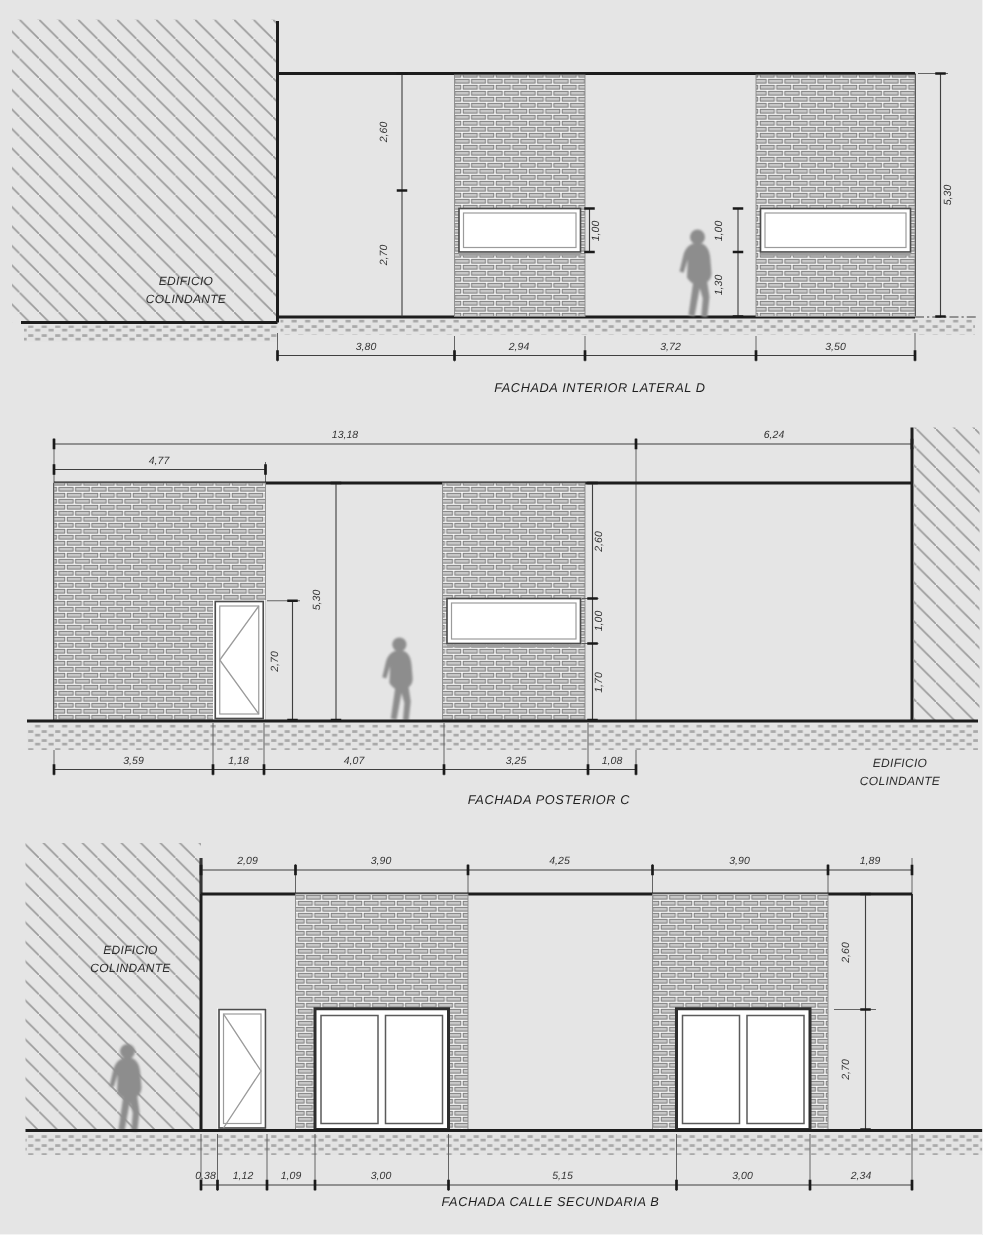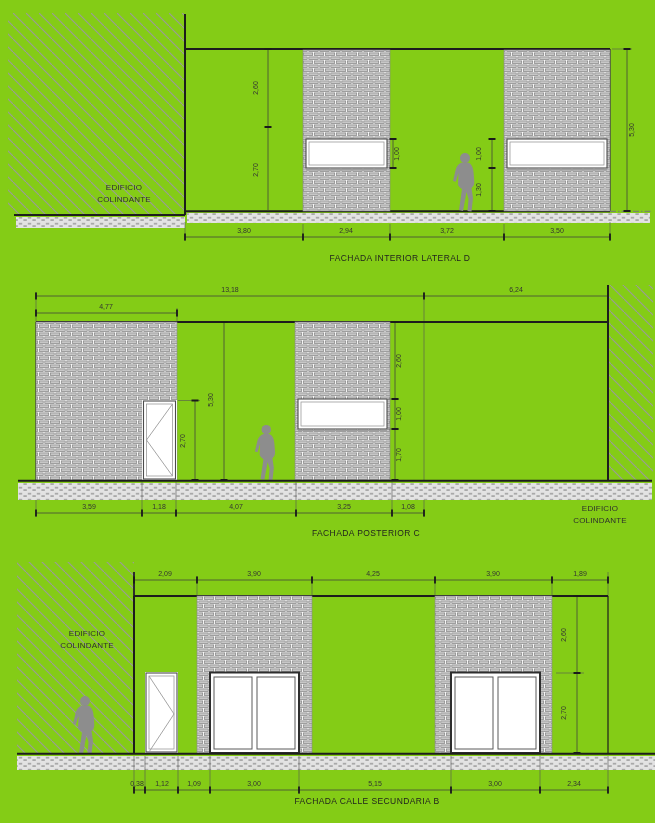--- a/index.html
+++ b/index.html
@@ -1,17 +1,17 @@
 <!DOCTYPE html>
 <html><head>
 <meta charset="utf-8">
 <style>
   html,body{margin:0;padding:0;background:#ffffff;}
-  .sheet{position:relative;width:655px;height:823px;background:#84cc16;overflow:hidden;
-         font-family:"Liberation Sans", sans-serif;}
+  .sheet{position:relative;width:655px;height:823px;background:#e5e5e5;overflow:hidden;
+         font-family:"Liberation Sans", sans-serif;font-style:italic;}
   svg{position:absolute;left:0;top:0;}
   .thick{stroke:#1d1d1d;stroke-width:2;fill:none;}
   .med{stroke:#1d1d1d;stroke-width:1.2;fill:none;}
   .dimline{stroke:#3f3f3f;stroke-width:.75;fill:none;}
   .ext{stroke:#555;stroke-width:.6;fill:none;}
   .tick{stroke:#1a1a1a;stroke-width:1.8;fill:none;}
   .dashline{stroke:#777;stroke-width:1;fill:none;stroke-dasharray:6 2 1.5 2;}
   .brickbox{fill:url(#brick);stroke:#8a8a8a;stroke-width:.6;}
   .framed{fill:#fff;stroke:#4c4c4c;stroke-width:1.1;}
   .frame-in{fill:none;stroke:#9b9b9b;stroke-width:.8;}

